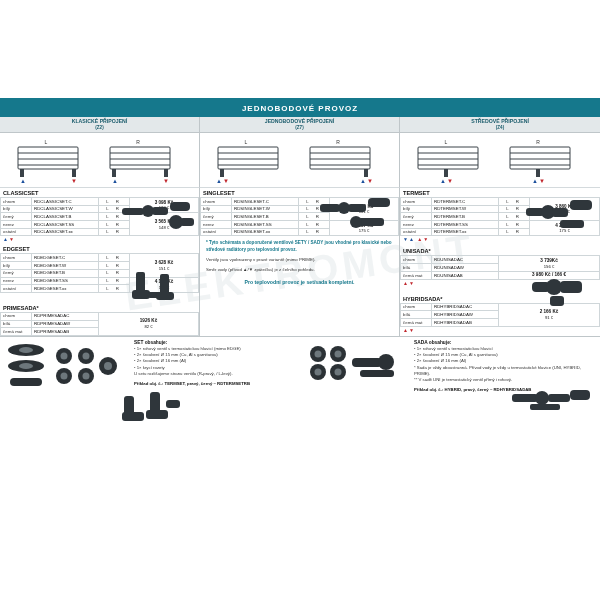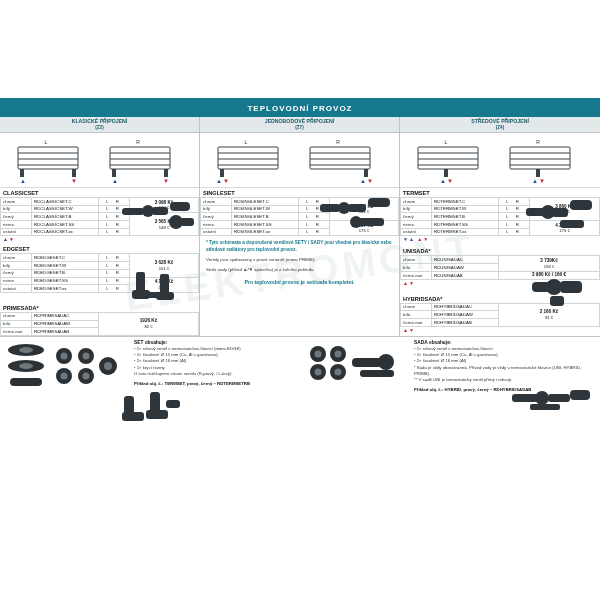--- a/index.html
+++ b/index.html
@@ -31,21 +31,21 @@
   .f-title{font-size:4.8px;font-weight:bold;color:#111;margin-bottom:1px;}
   .f-li{font-size:4.3px;color:#333;line-height:1.45;}
   .f-ex{font-size:4.3px;color:#111;font-weight:bold;margin-top:4px;}
   .wm{position:absolute;left:50px;top:150px;width:500px;text-align:center;font-size:40px;font-weight:bold;color:rgba(140,160,170,0.13);letter-spacing:4px;pointer-events:none;transform:rotate(-8deg);}
 </style>
 </head>
 <body>
 
 <div class="sheet">
 
-  <div class="title-bar">TEPLOVODNÍ PROVOZ</div>
+  <div class="title-bar">JEDNOBODOVÉ PROVOZ</div>
 
   <div class="wm">ELEKTROMONT</div>
 
   <div class="cols">
     <div class="col" style="width:200px">
       <div class="col-h">
         <span>KLASICKÉ PŘIPOJENÍ</span>
         <span class="sub">(Z2)</span>
       </div>
     </div>

